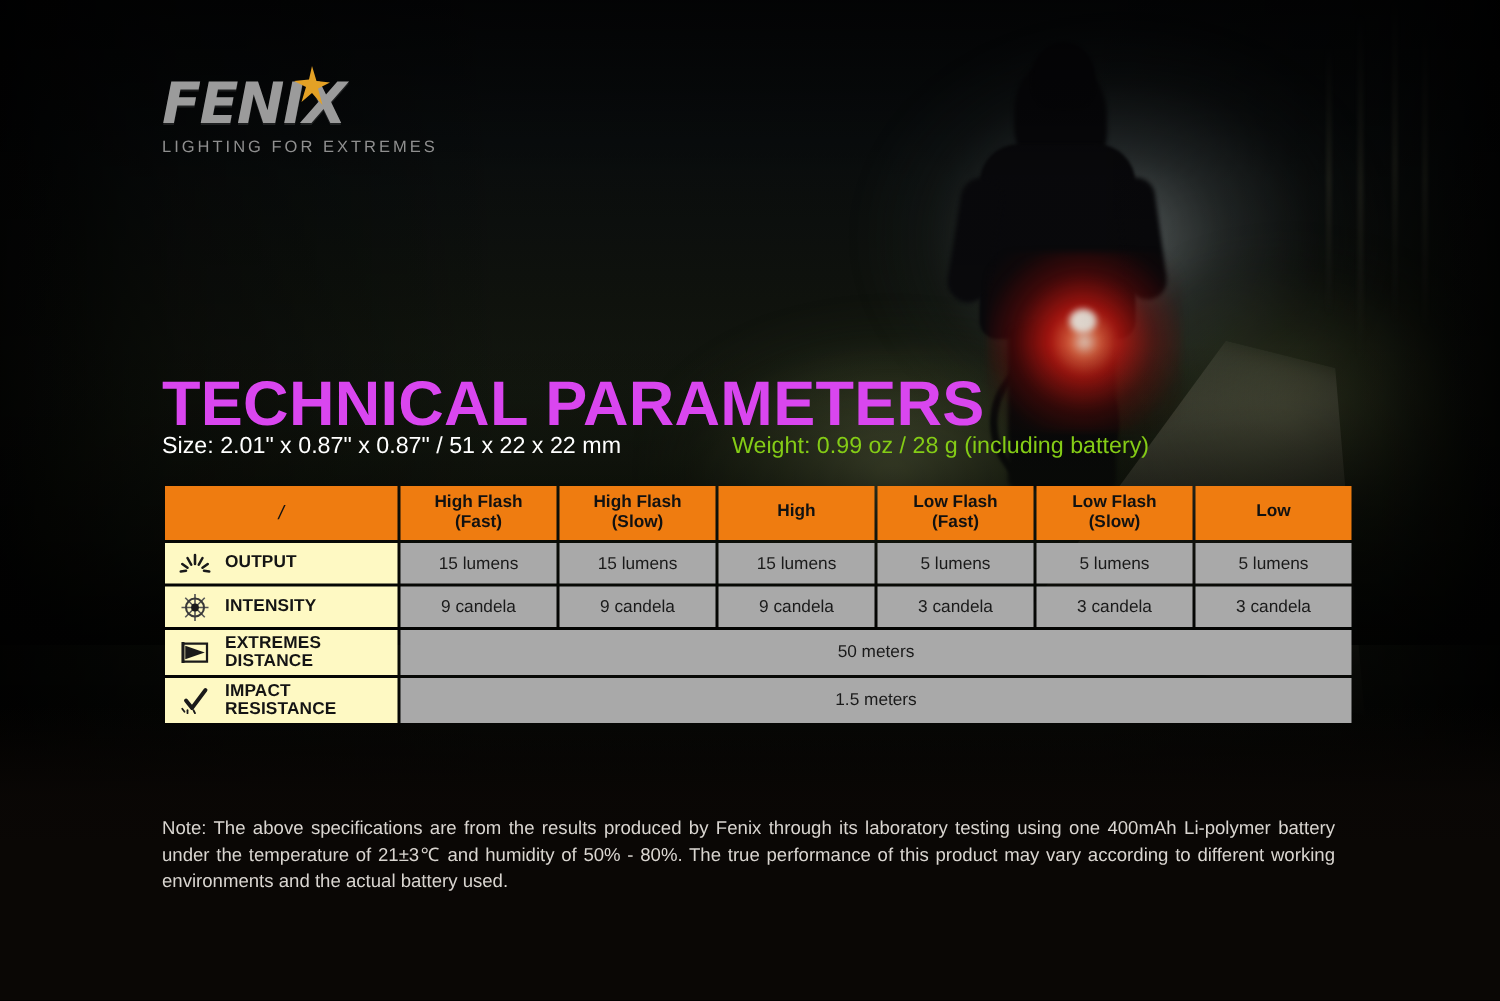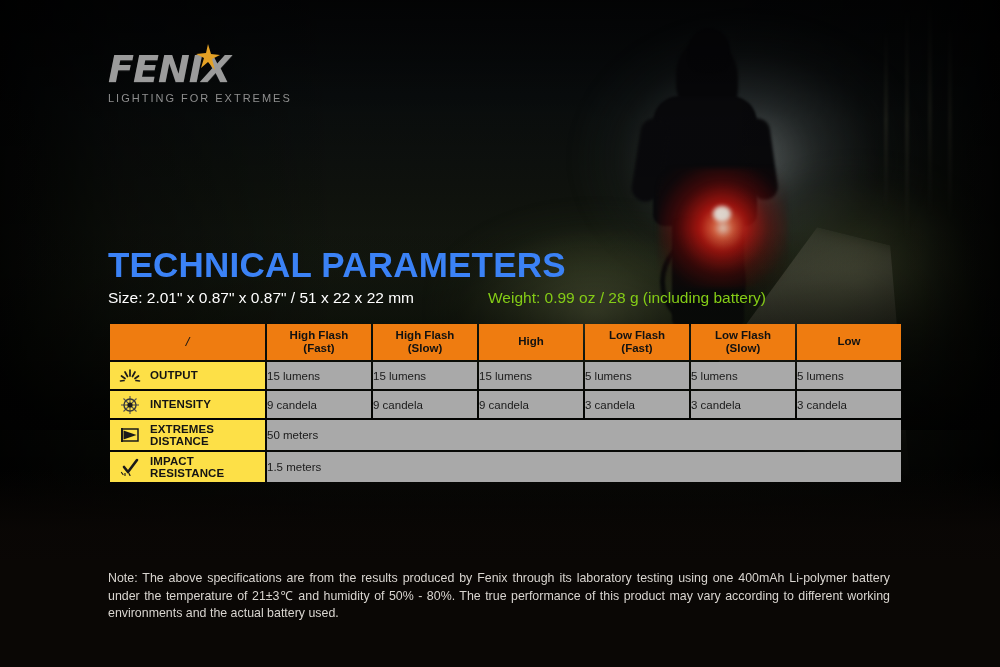--- a/index.html
+++ b/index.html
@@ -214,23 +214,23 @@
     width: 22px; height: 26px;
     color: #e4a125;
     font-size: 26px;
     line-height: 1;
   }
 
   
   .title {
     position: absolute;
     left: 108px; top: 245px;
-    font-size: 35px;
+    font-size: 42px;
     font-weight: bold;
-    color: #3b82f6;
+    color: #d946ef;
     letter-spacing: 0.2px;
     font-family: "Liberation Sans", sans-serif;
   }
   .subline {
     position: absolute;
     left: 108px; top: 289px;
     width: 790px;
     display: flex;
   }
   .sub-size { color: #ffffff; font-size: 15.5px; width: 380px; }
@@ -257,26 +257,26 @@
     text-align: center;
     height: 36px;
     line-height: 1.15;
     vertical-align: middle;
   }
   .hdr.first { font-style: italic; font-weight: normal; font-size: 13px; }
   .cell {
     background: #a9a9a9;
     color: #1a1a1a;
     font-size: 11.5px;
-    text-align: left;
+    text-align: center;
     height: 27px;
     vertical-align: middle;
   }
   .label-cell {
-    background: #fde047;
+    background: #fef9c3;
     height: 27px;
     vertical-align: middle;
     padding-left: 8px !important;
   }
   .label-inner {
     display: flex;
     align-items: center;
     gap: 8px;
   }
   .label-text {
@@ -290,21 +290,21 @@
   .icon-box {
     width: 24px; height: 22px;
     display: flex; align-items: center; justify-content: center;
     flex: 0 0 24px;
   }
   .icon-box svg { display: block; }
 
   
   .note {
     position: absolute;
-    left: 108px; top: 570px;
+    left: 108px; top: 544px;
     width: 782px;
     color: #d9d5d0;
     font-size: 12.4px;
     line-height: 1.42;
     font-family: "Liberation Sans", sans-serif;
     text-align: justify;
   }
 </style>
 </head>
 <body>

